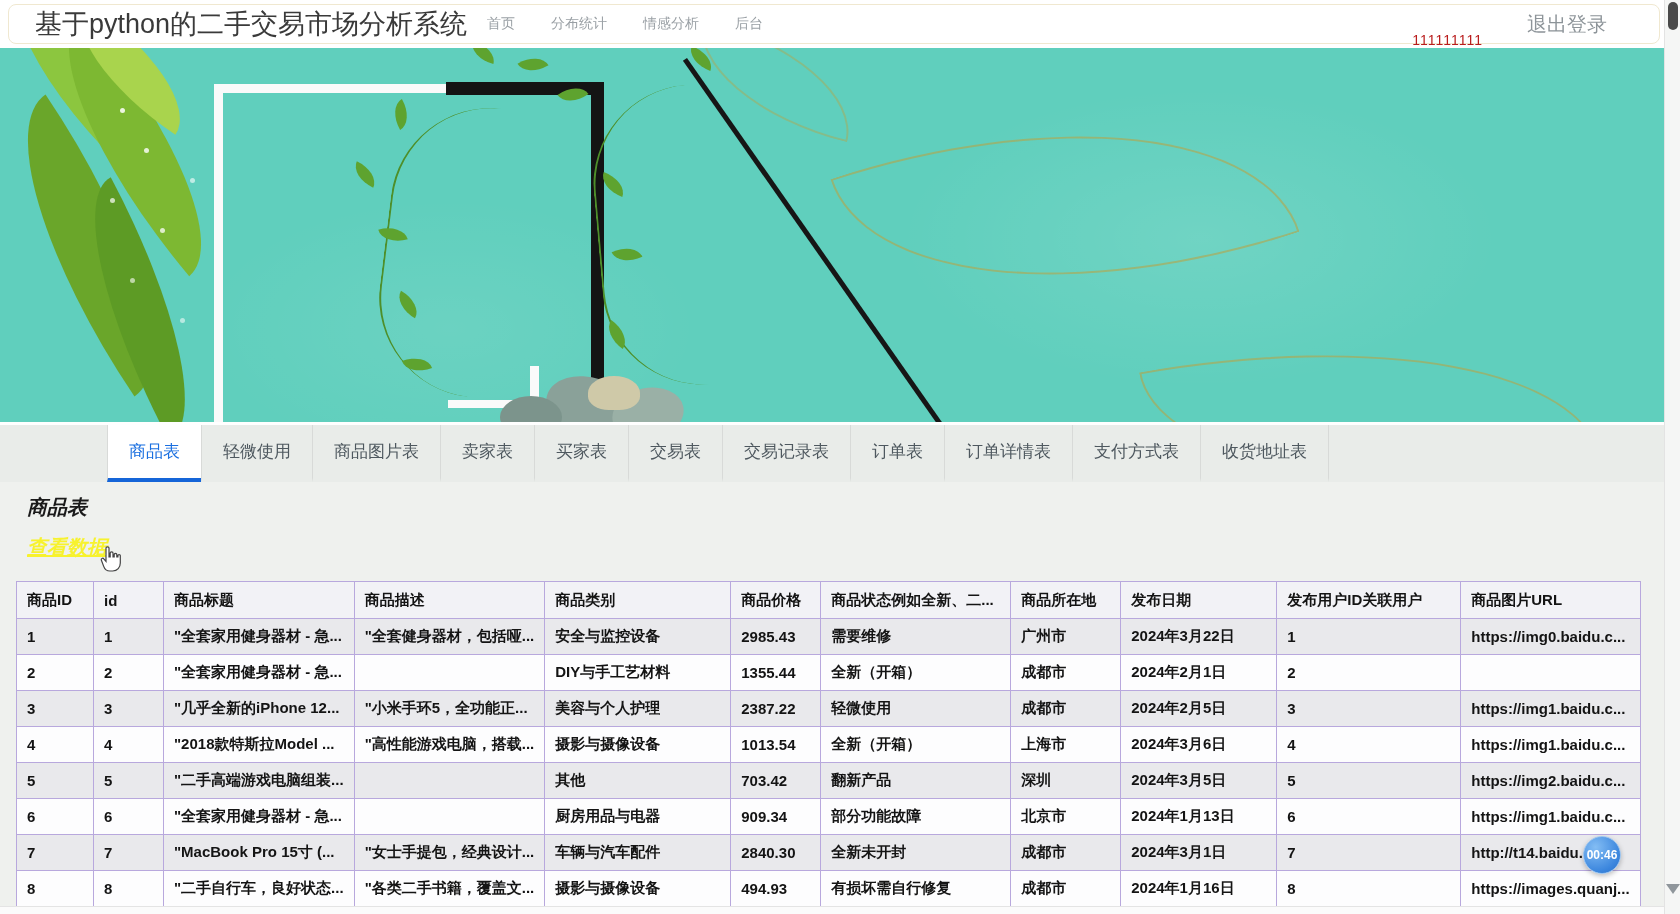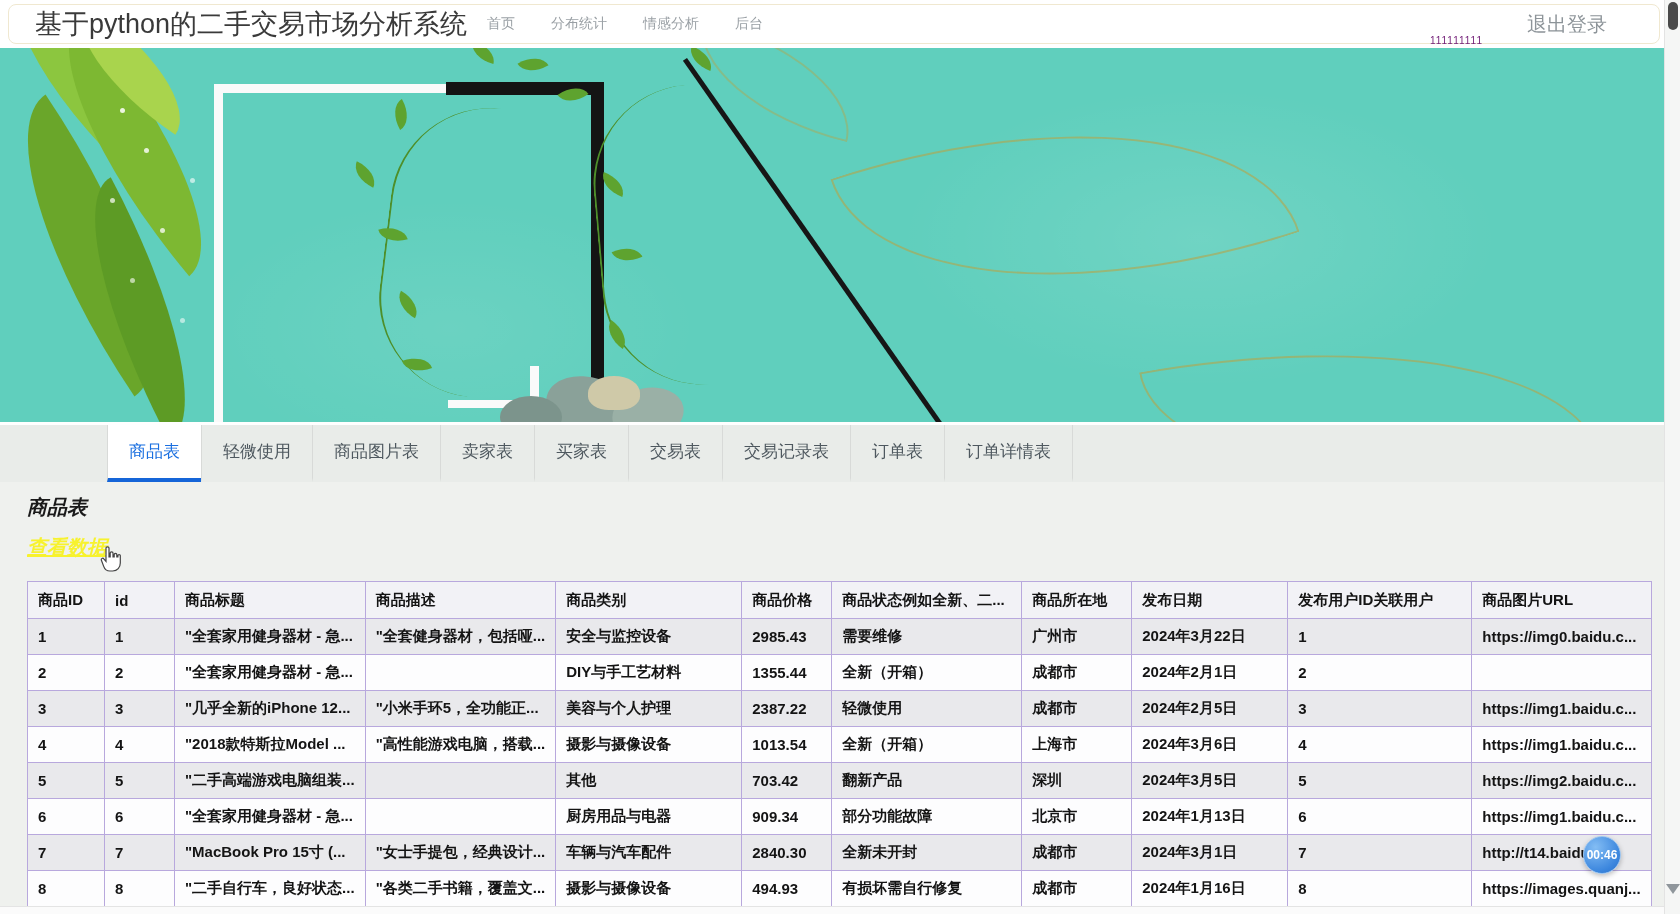--- a/index.html
+++ b/index.html
@@ -8,21 +8,21 @@
   .page { position:relative; width:1680px; height:914px; background:#fff; }
 
   
   .header { position:absolute; left:8px; top:4px; width:1652px; height:40px;
             background:#fff; border:1px solid #f0e8d0; border-radius:8px;
             display:flex; align-items:center; }
   .app-title { font-size:27px; font-weight:500; color:#3a3a3a; margin-left:26px; white-space:nowrap; }
   .main-nav { display:flex; gap:36px; margin-left:20px; }
   .nav-item { font-size:14px; color:#9aa0a5; cursor:pointer; white-space:nowrap; }
   .header-right { margin-left:auto; margin-right:52px; display:flex; gap:44px; align-items:center; }
-  .username { font-size:10px; color:#701a75; letter-spacing:1px;margin-top:32px; }
+  .username { font-size:14px; color:#b91c1c; letter-spacing:1px;margin-top:32px; }
   .logout { font-size:20px; color:#8d9499; cursor:pointer; }
 
   
   .banner { position:absolute; left:0; top:48px; width:1680px; height:377px;
             background:#60cfbd; overflow:hidden; border-bottom:3px solid #fff; }
   .banner-tex1 { position:absolute; left:900px; top:40px; width:600px; height:300px; border-radius:50%;
                  background:radial-gradient(closest-side, rgba(255,255,255,.10), rgba(255,255,255,0)); }
   .banner-tex2 { position:absolute; left:200px; top:150px; width:500px; height:260px; border-radius:50%;
                  background:radial-gradient(closest-side, rgba(255,255,255,.07), rgba(255,255,255,0)); }
   .leaf { position:absolute; border-radius:0 100% 0 100%; }
@@ -73,21 +73,21 @@
   .tab.active { background:#fff; color:#1a6fe0; border-bottom:4px solid #1565d8; }
 
   
   .content { position:absolute; left:0; top:482px; width:1680px; height:432px; background:#eff1ee; }
   .section-heading { position:absolute; left:27px; top:12px; font-size:20px; font-weight:bold;
                      font-style:italic; color:#1a1a1a; }
   .view-link { position:absolute; left:27px; top:52px; font-size:20px; font-weight:bold; font-style:italic;
                color:#f7f22e; text-decoration:underline; cursor:pointer; }
   .cursor-hand { position:absolute; left:98px; top:64px; z-index:6; }
 
-  table.data { position:absolute; left:27px; top:99px; border-collapse:collapse; table-layout:fixed;
+  table.data { position:absolute; left:16px; top:99px; border-collapse:collapse; table-layout:fixed;
                background:#fdfdfe; }
   table.data th, table.data td { border:1px solid #b8a8dd; font-size:15px; font-weight:bold; color:#141414;
                text-align:left; padding:0 10px; overflow:hidden; white-space:nowrap; }
   table.data th { height:37px; background:#f2f2f6; }
   table.data td { height:36px; }
   table.data tr.odd td { background:#e9e9ec; }
   table.data tr.even td { background:#fdfdfe; }
 
   .bottom-strip { position:absolute; left:0; top:906px; width:1664px; height:8px; background:#fbfbfb;
                   border-top:1px solid #e4e4e4; }
@@ -168,20 +168,22 @@
     <div class="tabs">
         <div class="tab active">商品表</div>
         <div class="tab">轻微使用</div>
         <div class="tab">商品图片表</div>
         <div class="tab">卖家表</div>
         <div class="tab">买家表</div>
         <div class="tab">交易表</div>
         <div class="tab">交易记录表</div>
         <div class="tab">订单表</div>
         <div class="tab">订单详情表</div>
+        <div class="tab">支付方式表</div>
+        <div class="tab">收货地址表</div>
       </div>
   </div>
 
   <div class="content">
     <div class="section-heading">商品表</div>
     <div class="view-link">查看数据</div>
     <svg class="cursor-hand" width="24" height="28" viewBox="0 0 24 28">
       <path d="M8 2 c0-1.6 3-1.6 3 0 v9 h1.2 v-4 c0-1.5 2.8-1.5 2.8 0 v4 h1.2 v-2.6 c0-1.4 2.6-1.4 2.6 0 v2.6 h1.1 v-1.4 c0-1.3 2.4-1.3 2.4 0 v7.4 c0 4.5-3 8-7.6 8 h-2.8 c-3 0-5.4-2.2-6.2-4.6 l-2.4-6.4 c-.5-1.4 1.6-2.4 2.5-1.2 l2.2 2.6 z" fill="#ffffff" stroke="#444" stroke-width="1.2"></path>
     </svg>
     <table class="data">

